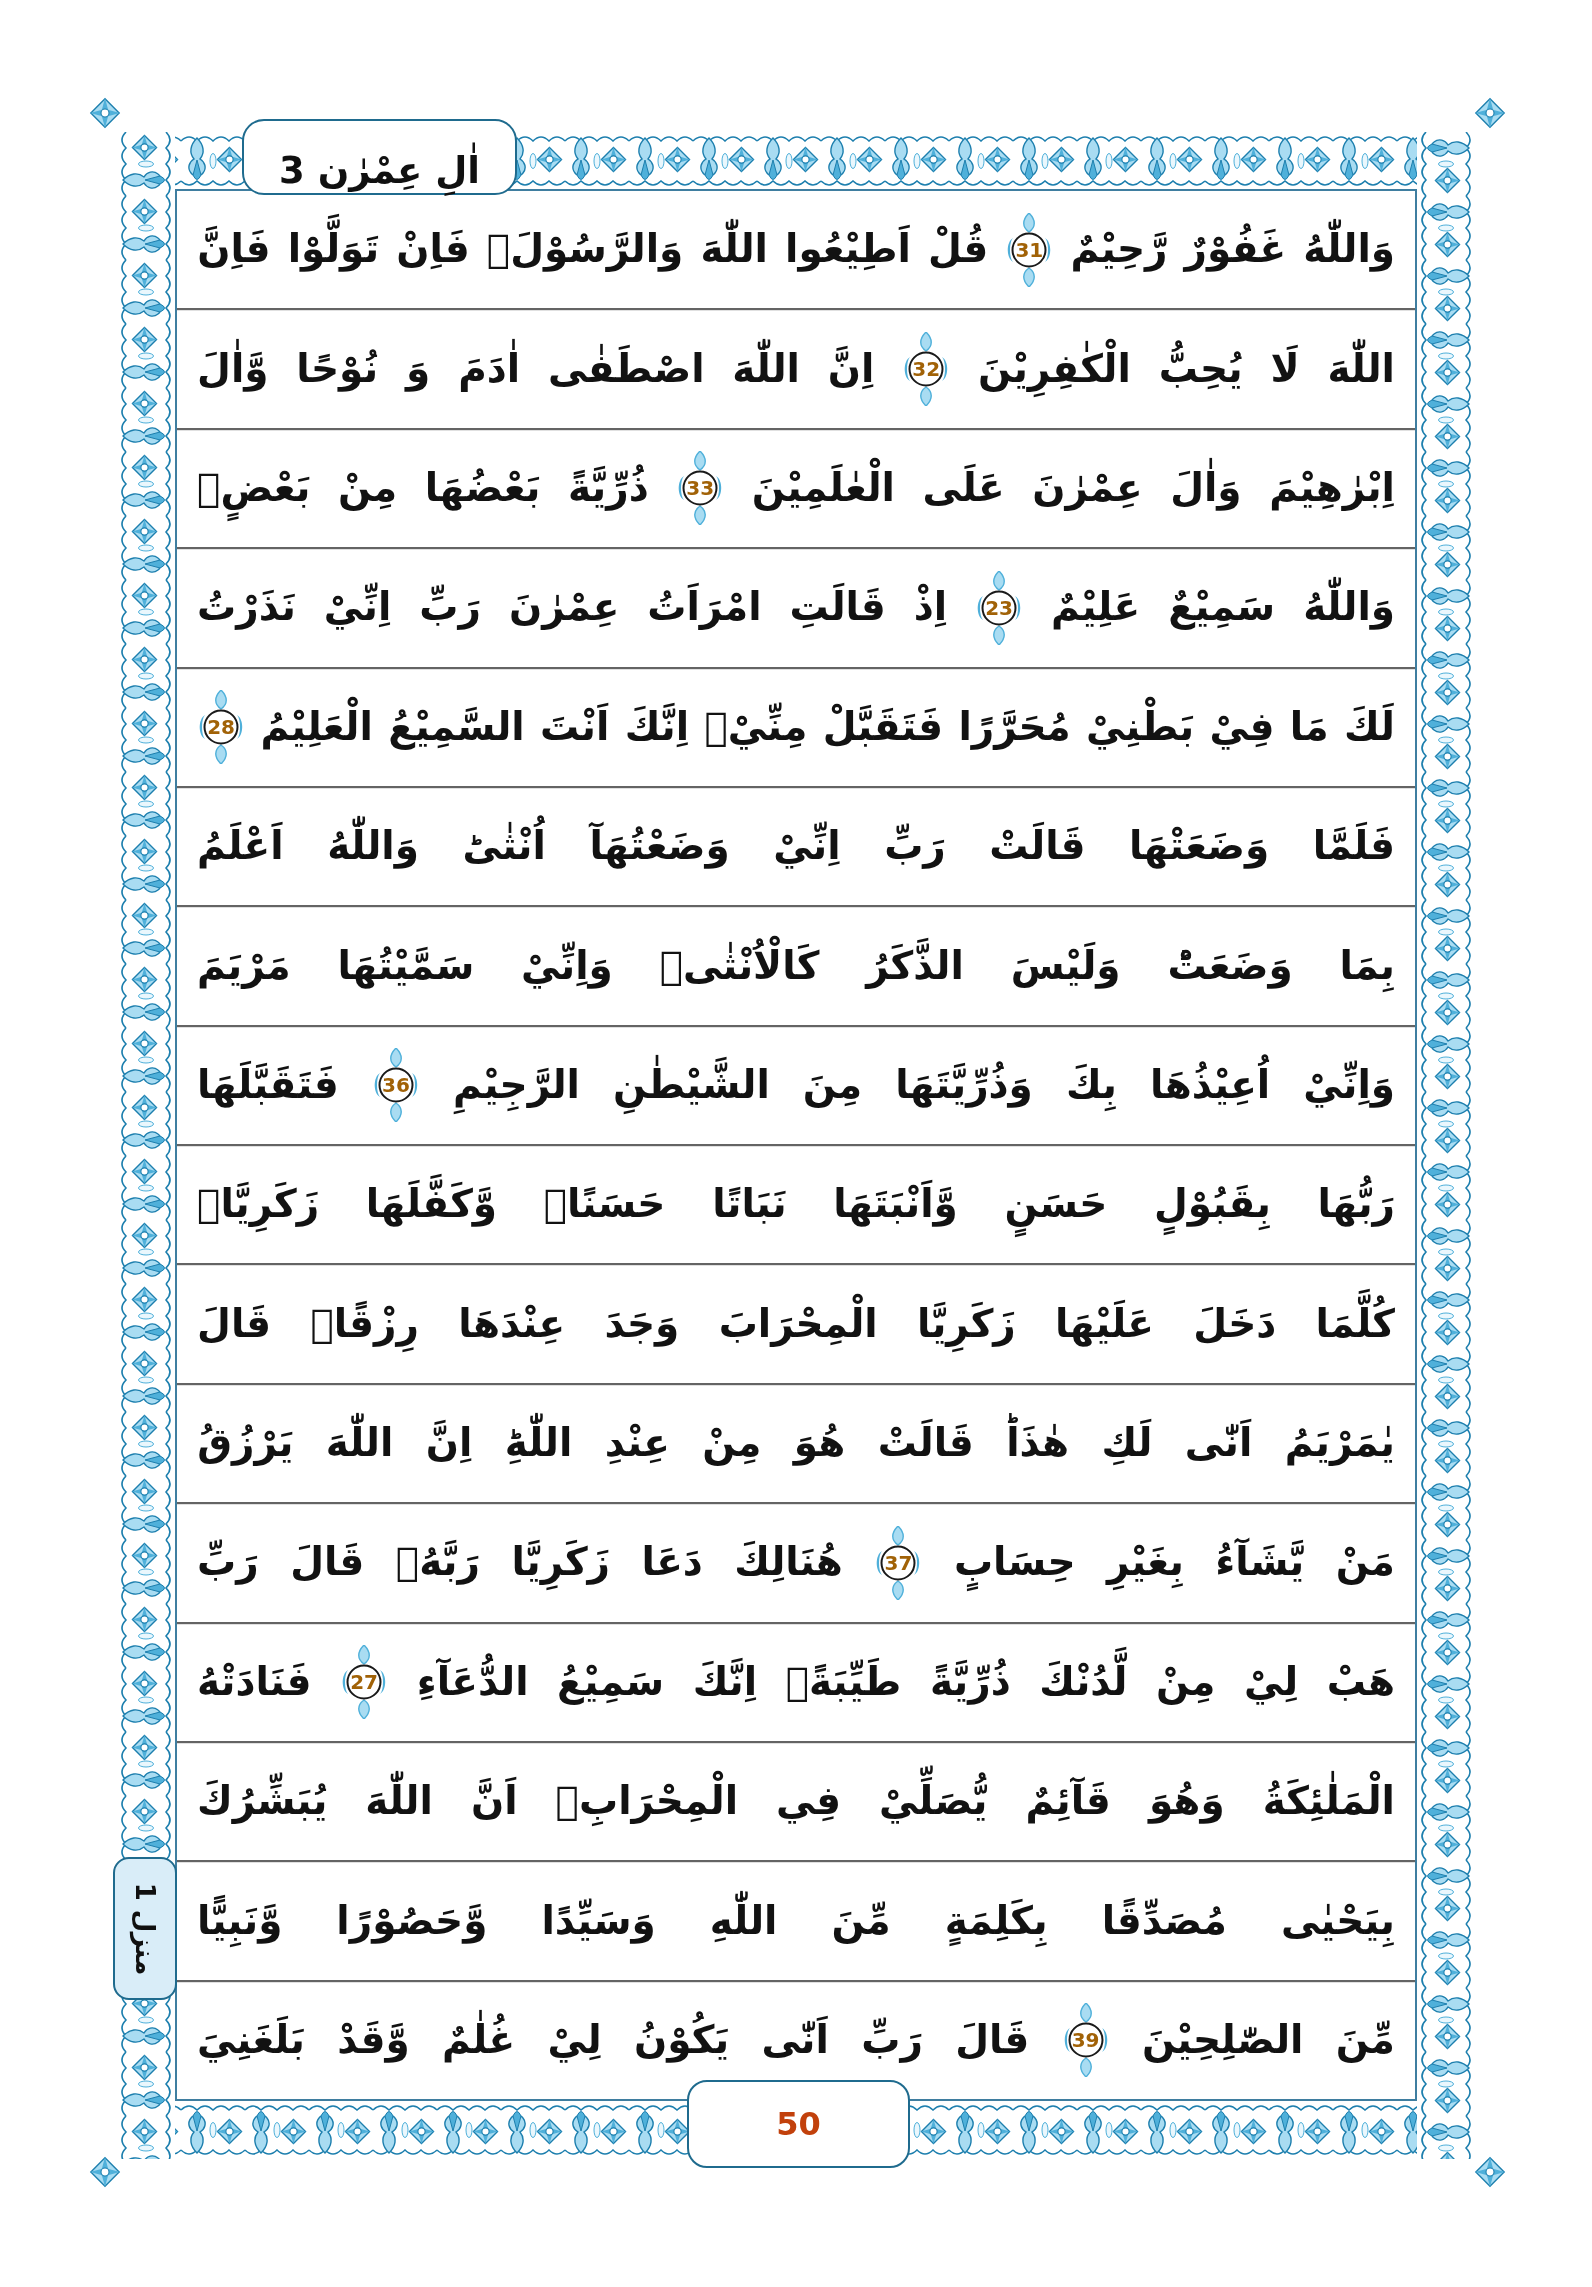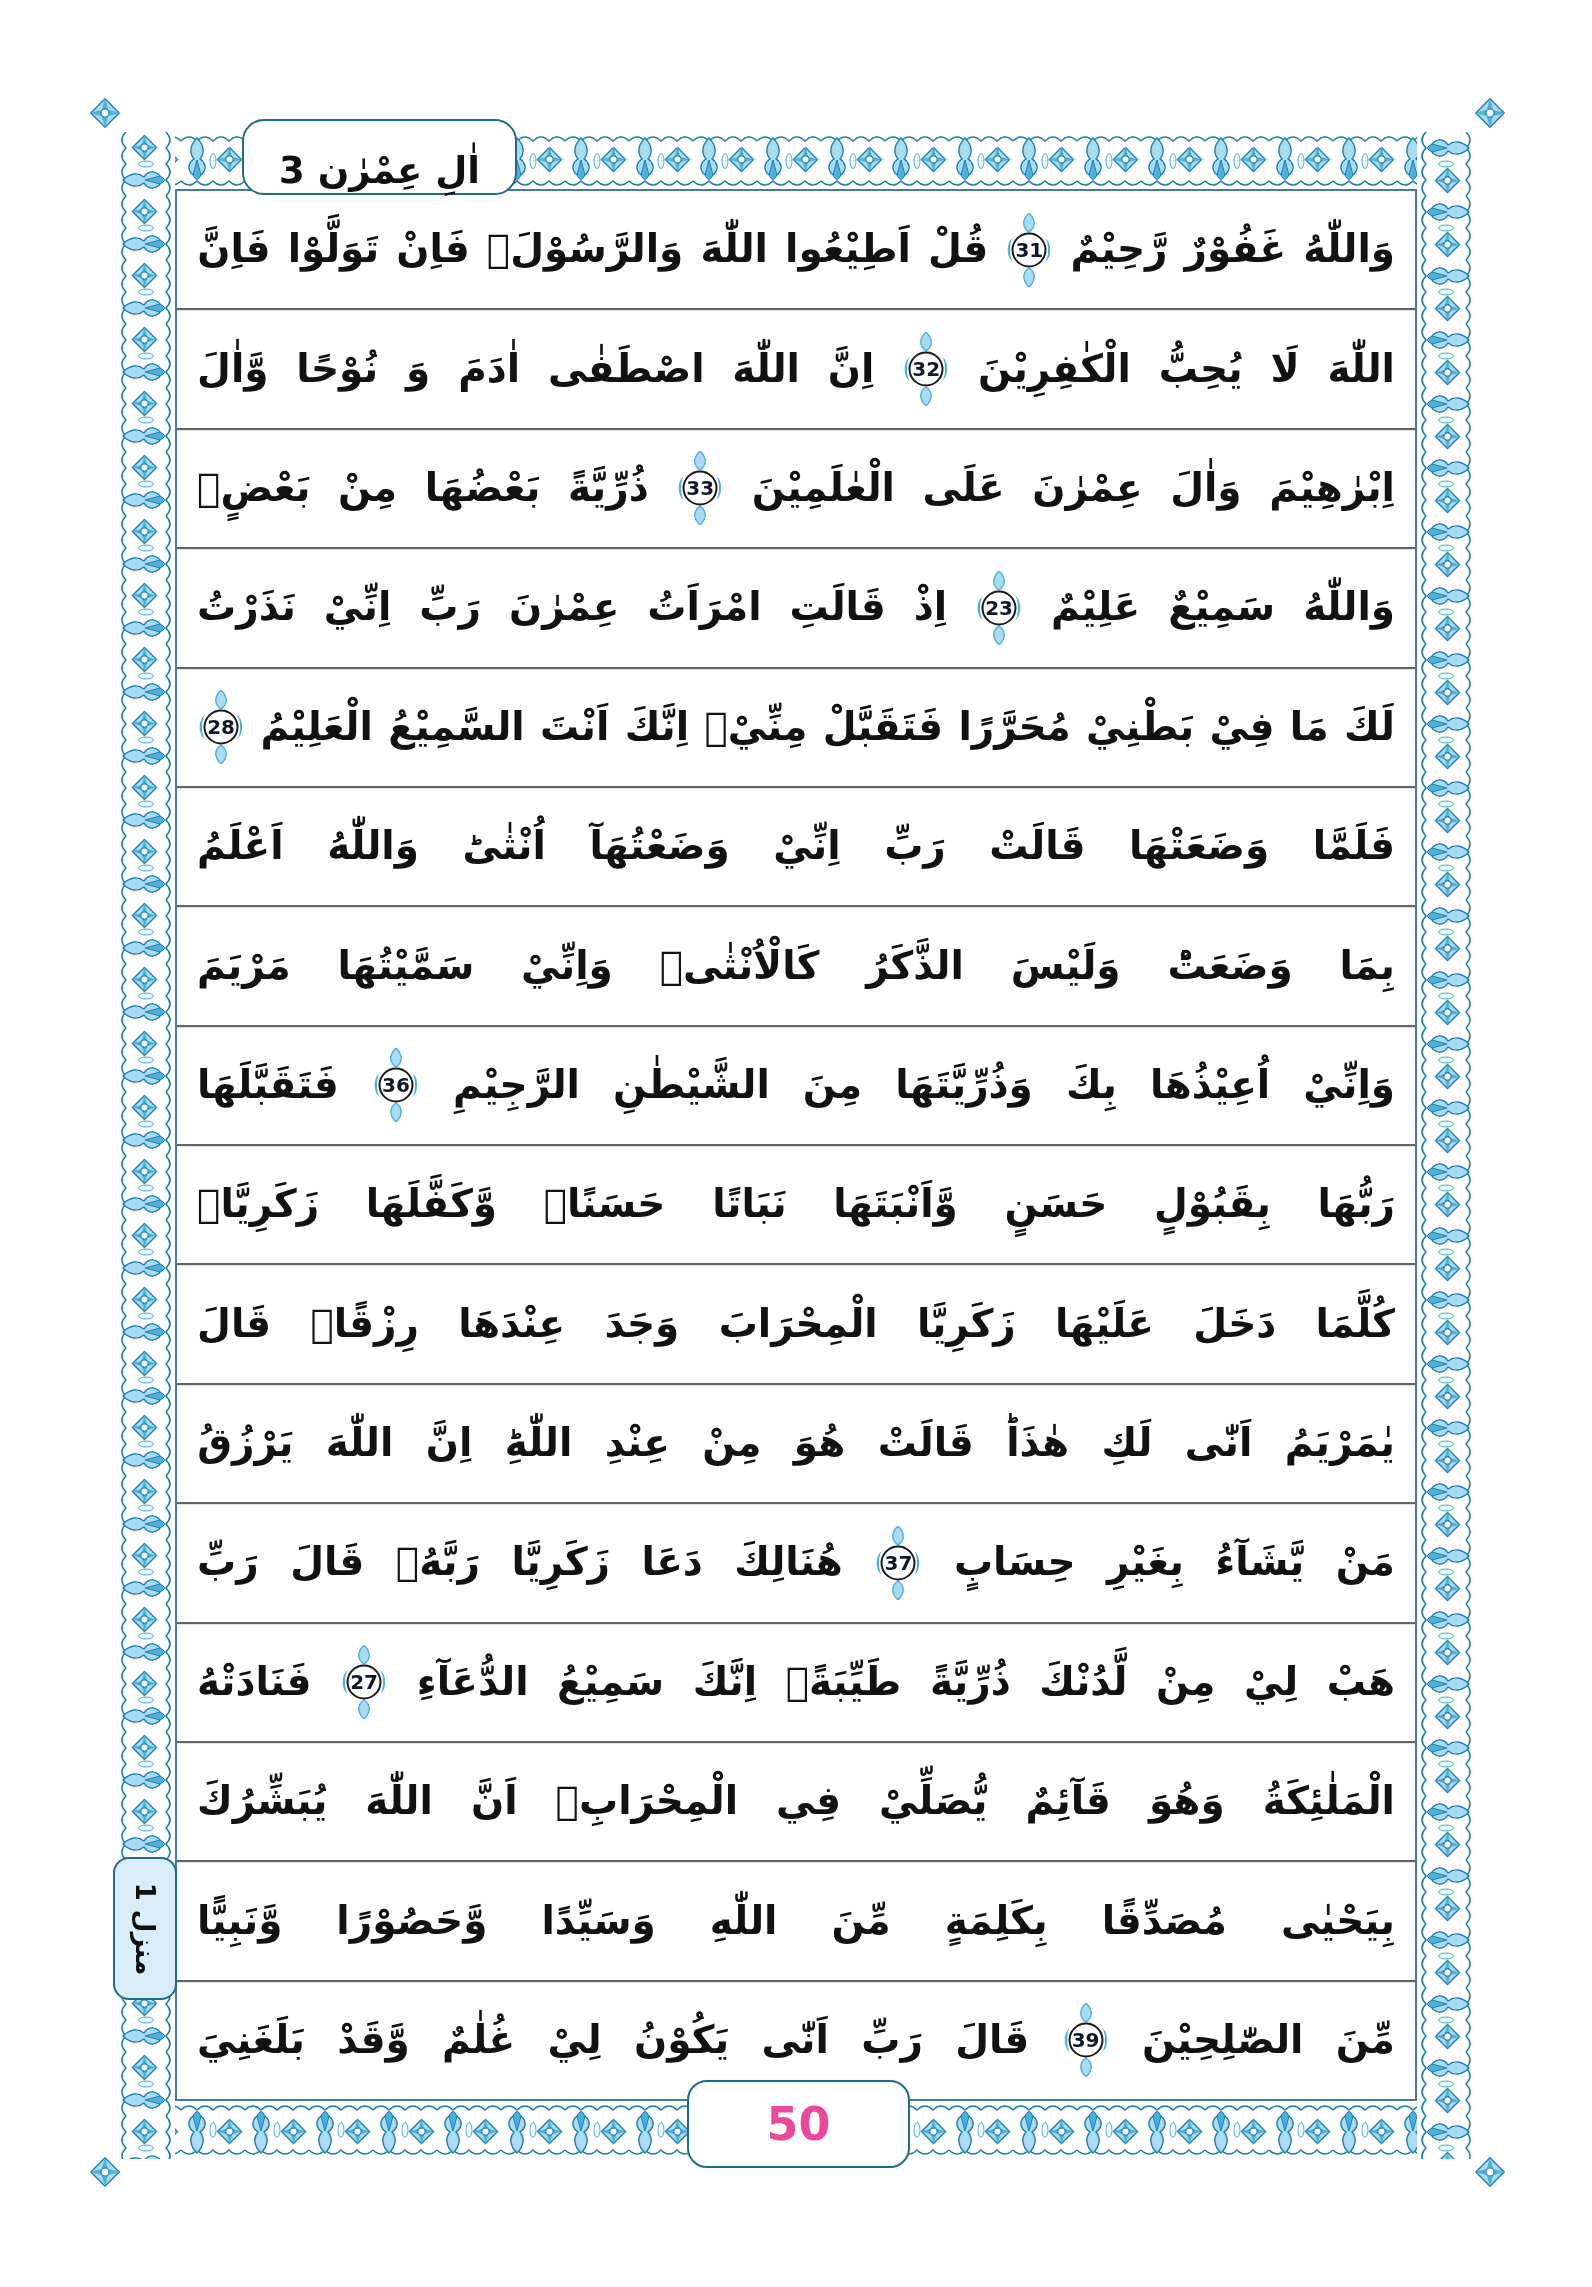--- a/index.html
+++ b/index.html
@@ -30,21 +30,21 @@
   .cart-text{
     direction:rtl;font-size:37px;font-weight:bold;color:#101010;
     line-height:1;padding-bottom:4px;white-space:nowrap;
   }
   
   .page-num-box{
     position:absolute;z-index:3;left:687px;top:2080px;width:219px;height:84px;
     background:#ffffff;border:2.5px solid #1f6b8e;border-radius:20px;
     display:flex;align-items:center;justify-content:center;
   }
-  .page-num{font-size:46px;font-weight:bold;color:#ec4899;line-height:1;}
+  .page-num{font-size:32px;font-weight:bold;color:#c2410c;line-height:1;}
   
   .manzil{
     position:absolute;z-index:3;left:113px;top:1857px;width:60px;height:139px;
     background:#d9edf8;border:2.5px solid #1f6b8e;border-radius:16px;
     display:flex;align-items:center;justify-content:center;
   }
   .manzil span{
     transform:rotate(90deg);direction:rtl;white-space:nowrap;
     font-size:26px;font-weight:bold;color:#101010;
   }
@@ -64,21 +64,21 @@
   .qrow:last-child{border-bottom:none;box-shadow:none;}
   .word{
     font-size:39px;font-weight:bold;color:#121212;line-height:1.2;
     white-space:nowrap;
   }
   
   .vmarker{position:relative;display:inline-flex;align-items:center;justify-content:center;flex:0 0 auto;}
   .vnum{
     position:absolute;left:0;top:0;width:48px;height:74px;
     display:flex;align-items:center;justify-content:center;
-    font-size:20px;font-weight:bold;color:#0f172a;line-height:1;
+    font-size:20px;font-weight:bold;color:#a16207;line-height:1;
   }
 </style>
 </head>
 <body>
 
 <div class="page">
 
   <div class="band band-top" id="band-top">
       <svg class="motif" width="64" height="58" viewBox="0 0 64 58">
         <g>

